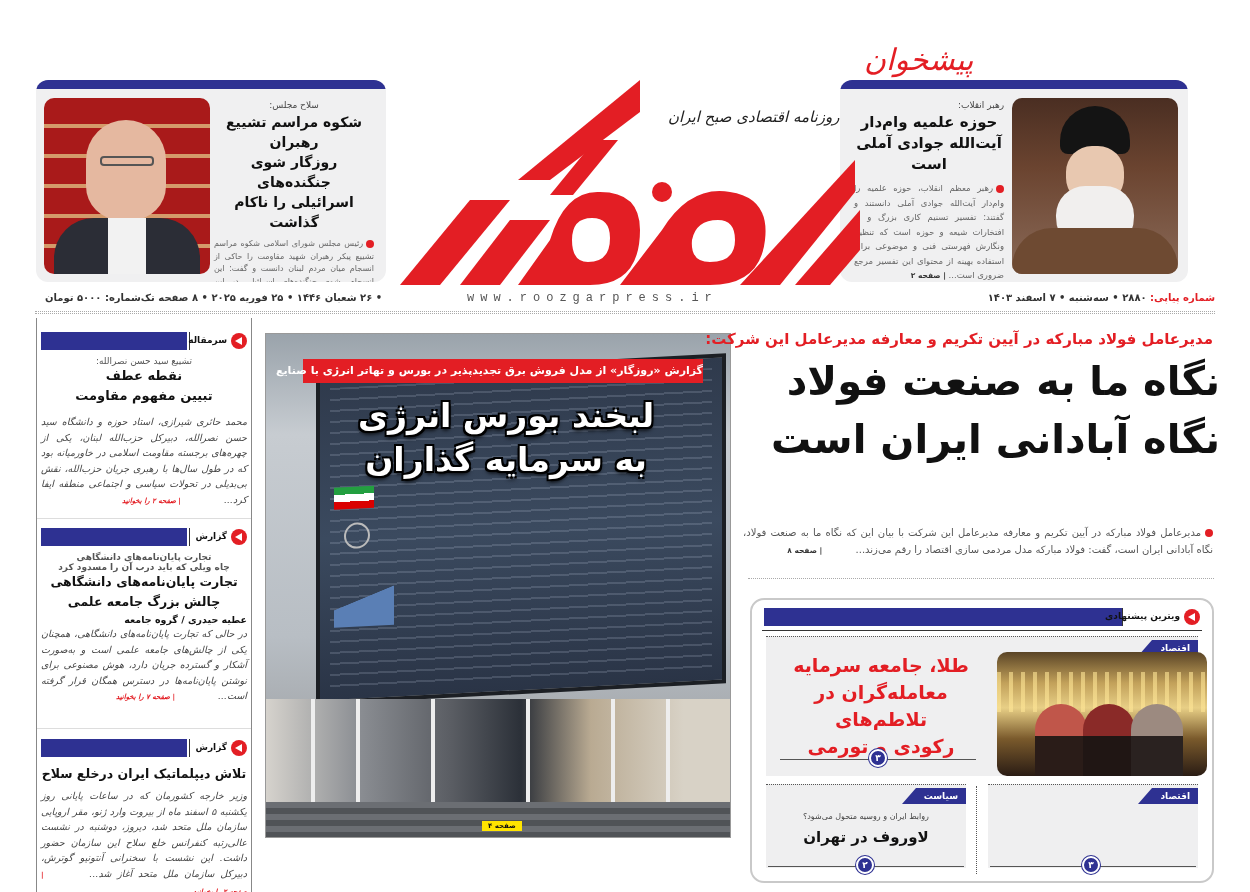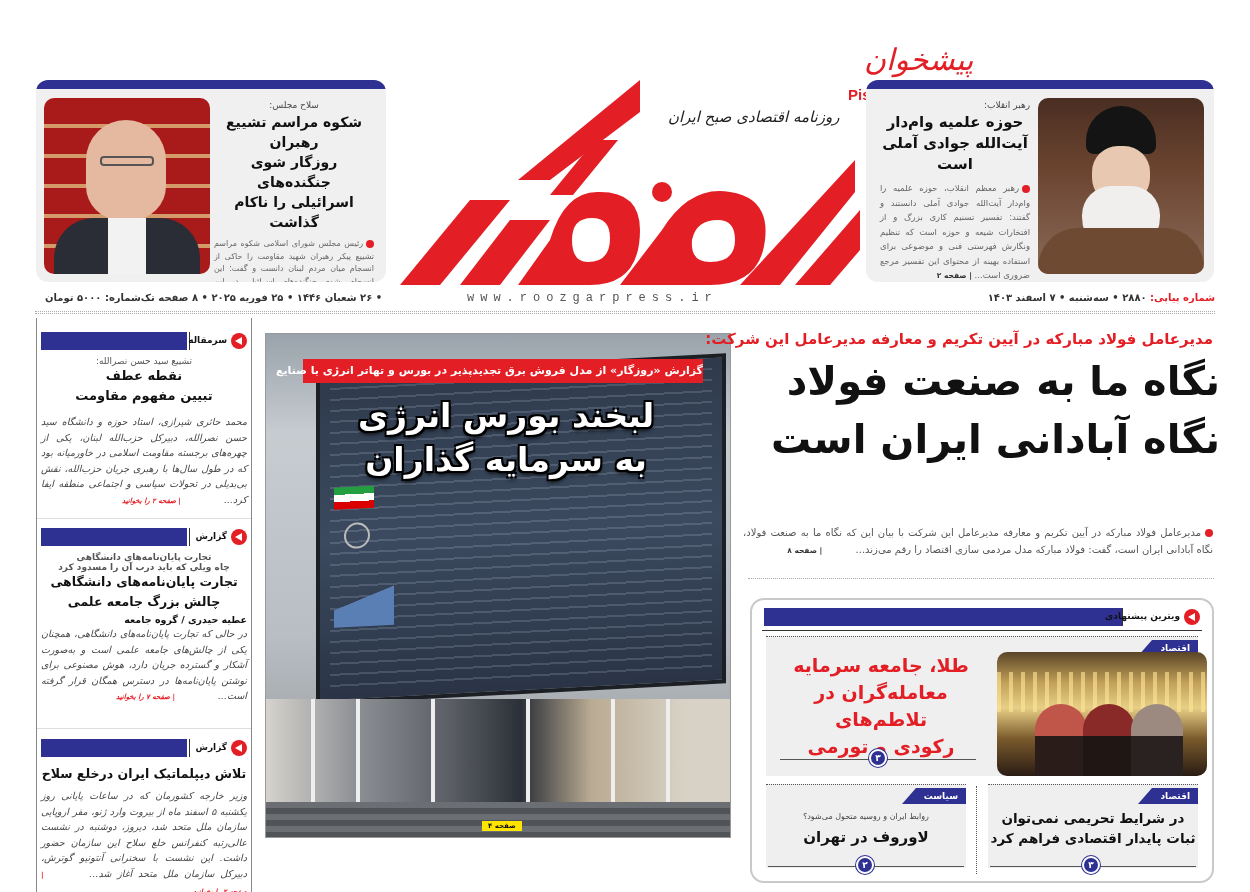--- a/index.html
+++ b/index.html
@@ -95,21 +95,21 @@
   .gold-photo .person { position: absolute; bottom: -8px; width: 52px; height: 80px; border-radius: 26px 26px 4px 4px; }
 </style>
 </head>
 <body>
 
 <div class="pishkhan">
   <div class="fa">پیشخوان</div>
   <div class="en">Pishkhan.com</div>
 </div>
 
-<div class="top-card" style="left:866px; width:348px;">
+<div class="top-card" style="left:840px; width:348px;">
   <div class="bar"></div>
   <div class="photo" style="right:10px; background: linear-gradient(180deg,#4a2e22 0%,#6b4430 40%,#8a6a58 100%);">
     <div class="abs" style="left:48px; top:8px; width:70px; height:48px; background:#141414; border-radius:35px 35px 8px 8px;"></div>
     <div class="abs" style="left:54px; top:48px; width:58px; height:58px; background:#e8c8b0; border-radius:26px;"></div>
     <div class="abs" style="left:44px; top:88px; width:78px; height:70px; background:#f1efee; border-radius:30px 30px 40px 40px;"></div>
     <div class="abs" style="left:0; top:130px; width:166px; height:50px; background:#6e4a32; border-radius:40px 40px 0 0;"></div>
   </div>
   <div class="text" style="right:184px; width:150px;">
     <div class="kicker-small" style="text-align:right;">رهبر انقلاب:</div>
     <div class="top-head">حوزه علمیه وام‌دار</div>
@@ -280,24 +280,20 @@
       <div>معامله‌گران در تلاطم‌های</div>
       <div>رکودی و تورمی</div>
     </div>
     <div class="num-line" style="left:14px; top:123px; width:196px;"></div>
     <div class="num-circle" style="left:103px; top:113px;">۳</div>
   </div>
 
   <div class="panel" style="left:236px; top:184px; width:210px; height:84px;">
     <div class="dots"></div>
     <div class="cat-tag">اقتصاد</div>
-    <div class="panel-head" style="left:0; right:0; top:24px; font-size:13.5px; line-height:20px; color:#111;">
-      <div>در شرایط تحریمی نمی‌توان</div>
-      <div>ثبات پایدار اقتصادی فراهم کرد</div>
-    </div>
     <div class="num-line" style="left:2px; top:82px; width:206px;"></div>
     <div class="num-circle" style="left:94px; top:72px;">۳</div>
   </div>
 
   <div class="abs" style="left:224px; top:186px; height:88px; border-left:1px dotted #555;"></div>
 
   <div class="panel" style="left:14px; top:184px; width:200px; height:84px;">
     <div class="dots"></div>
     <div class="cat-tag">سیاست</div>
     <div class="panel-head" style="left:0; right:0; top:28px; font-size:8px; color:#444; font-weight:normal;">روابط ایران و روسیه متحول می‌شود؟</div>

